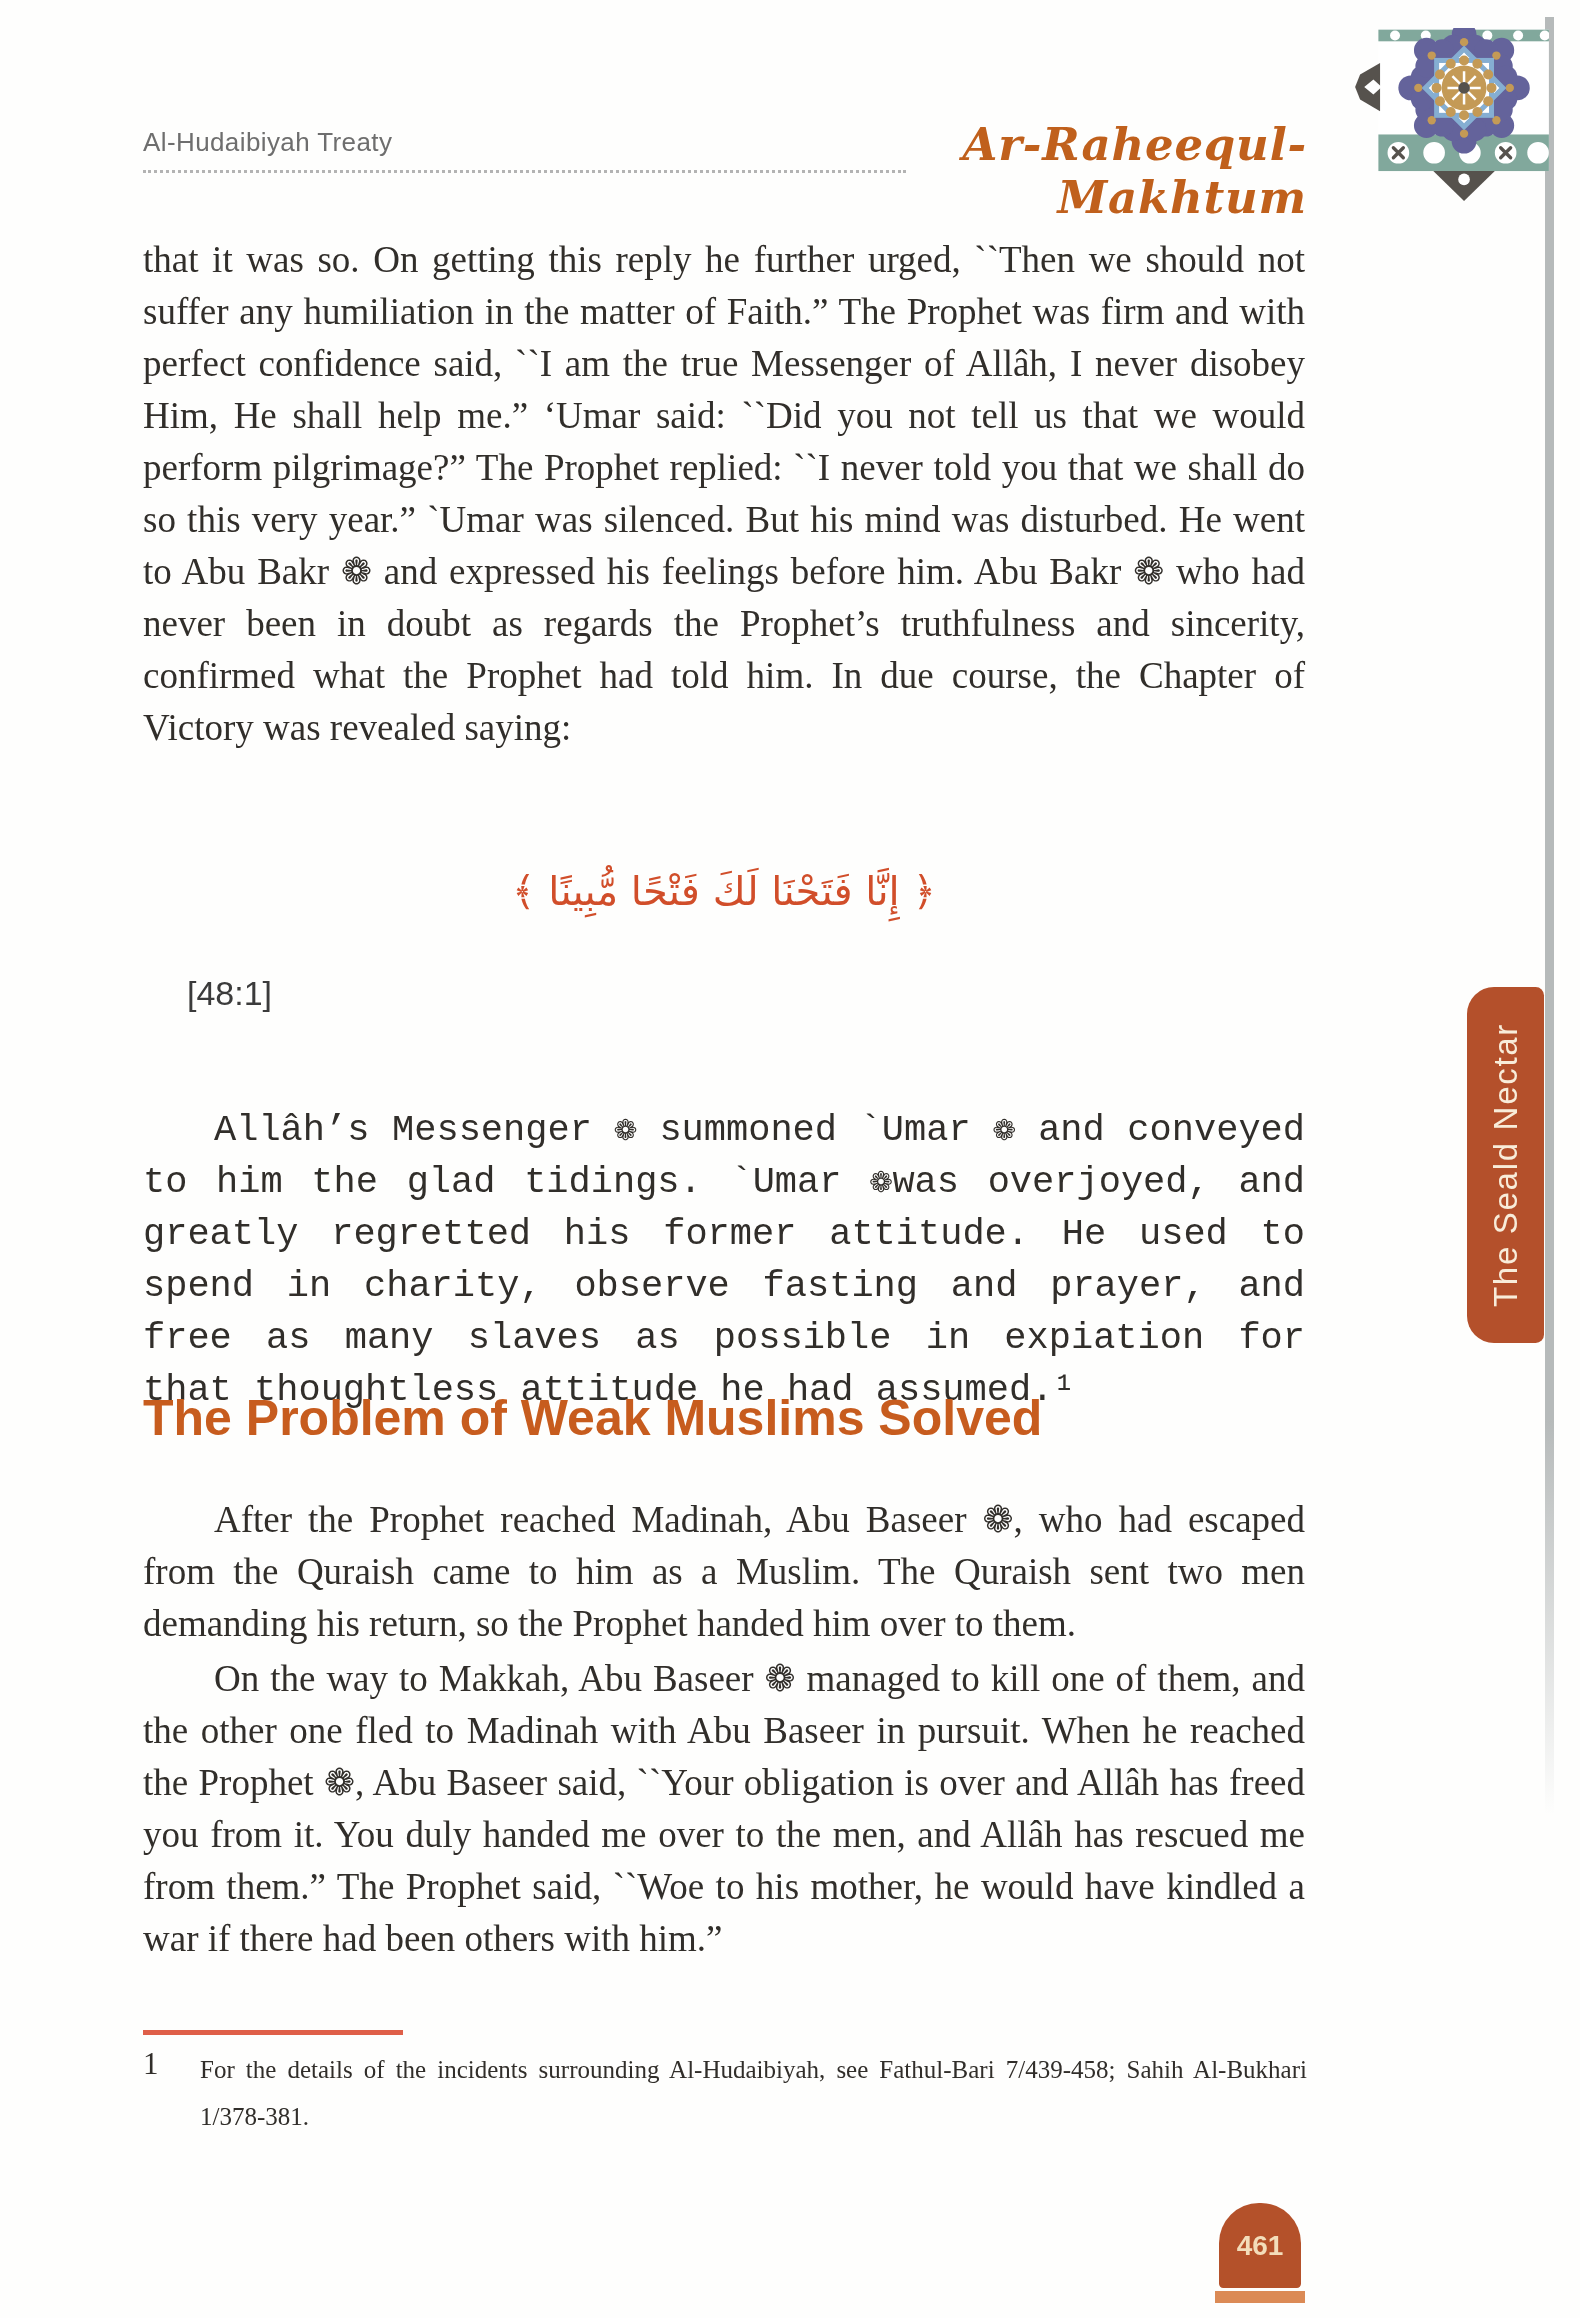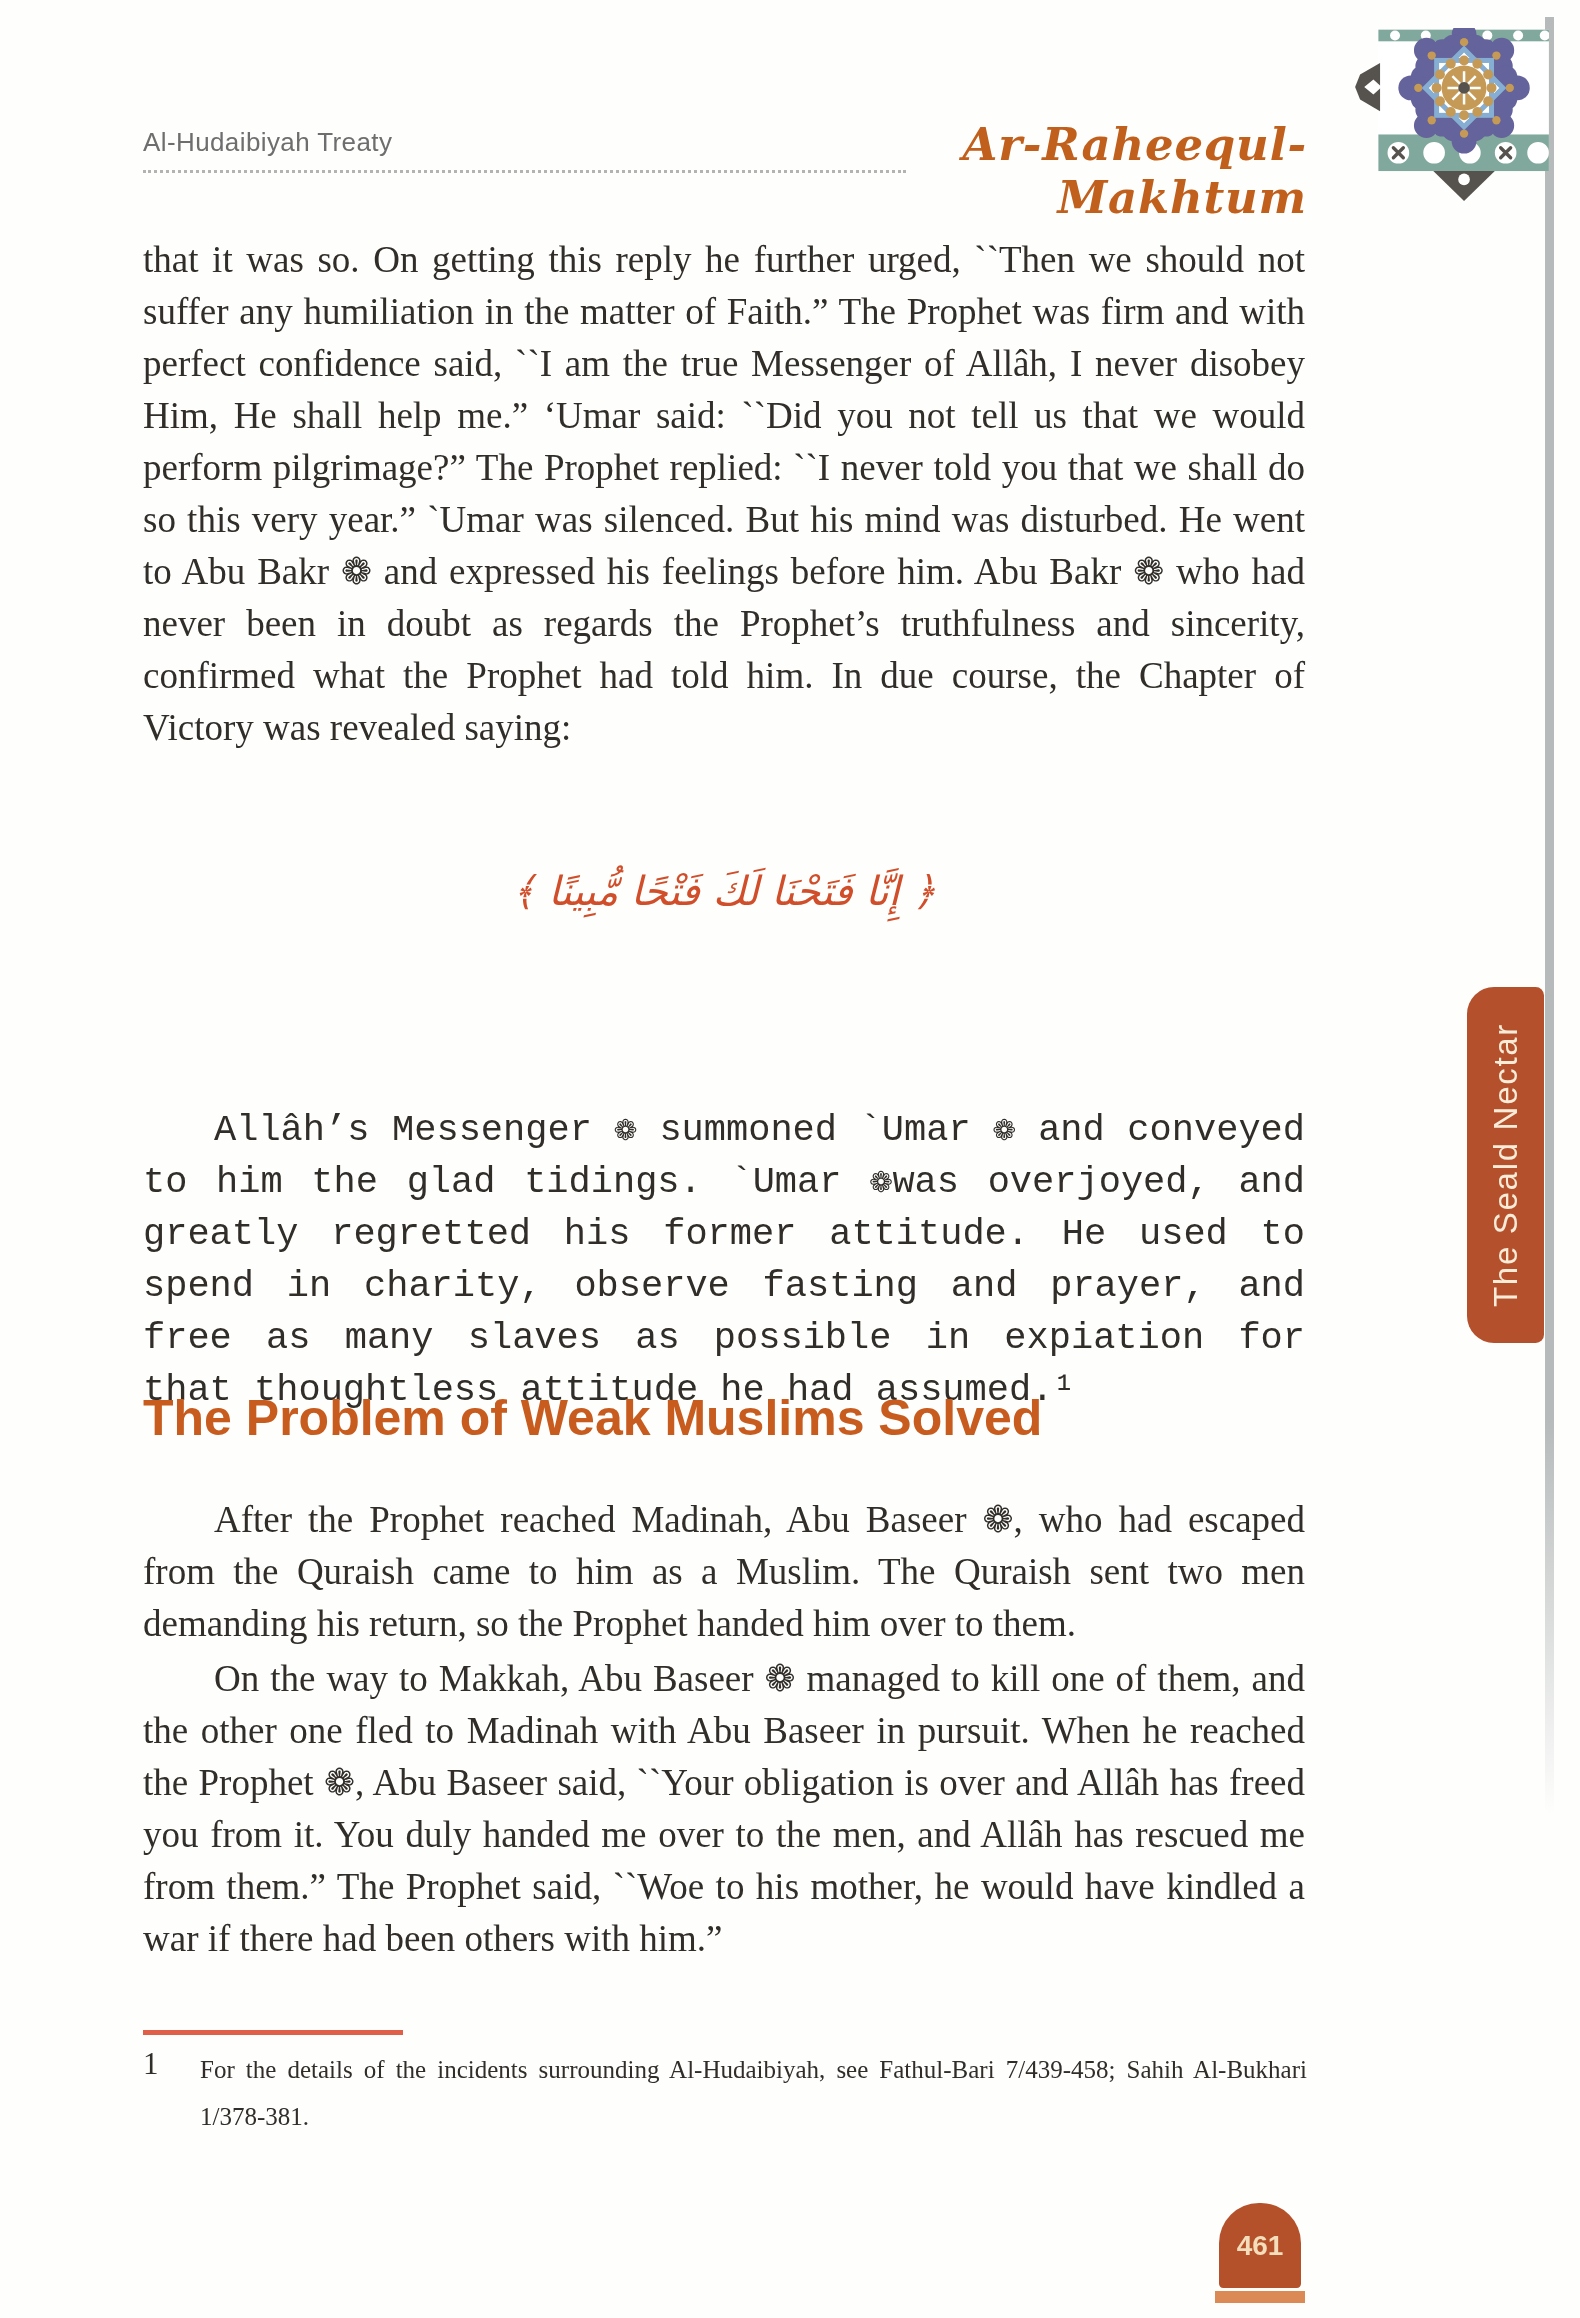--- a/index.html
+++ b/index.html
@@ -31,21 +31,20 @@
   .body-text{
     left:143px;width:1162px;margin:0;text-align:justify;
     font-size:37px;line-height:52px;color:#312e2a;
   }
   .indent{text-indent:71px;}
 
   .verse{
     left:143px;top:868px;width:1162px;text-align:center;
     font-family:"DejaVu Sans",sans-serif;font-size:40px;color:#d14e2a;
     direction:rtl;
-    font-style:italic;
   }
   .translation{
     left:187px;top:966px;width:1117px;
     font-family:"Liberation Sans",sans-serif;font-size:34px;
     line-height:55px;color:#3b3b3b;
   }
   .translation .tline{text-indent:13.3px;}
   .translation .tref{text-indent:0;}
 
   .section-heading{
@@ -222,20 +221,21 @@
 
   <div class="abs running-head">Al-Hudaibiyah Treaty</div>
   <div class="abs dotted-rule"></div>
   <div class="abs script-title">Ar-Raheequl-Makhtum</div>
 
   <p class="abs body-text" style="top:234px;">that it was so. On getting this reply he further urged, ``Then we should not suffer any humiliation in the matter of Faith.” The Prophet was firm and with perfect confidence said, ``I am the true Messenger of Allâh, I never disobey Him, He shall help me.” ‘Umar said: ``Did you not tell us that we would perform pilgrimage?” The Prophet replied: ``I never told you that we shall do so this very year.” `Umar was silenced. But his mind was disturbed. He went to Abu Bakr ❁ and expressed his feelings before him. Abu Bakr ❁ who had never been in doubt as regards the Prophet’s truthfulness and sincerity, confirmed what the Prophet had told him. In due course, the Chapter of Victory was revealed saying:</p>
 
   <div class="abs verse">﴿ إِنَّا فَتَحْنَا لَكَ فَتْحًا مُّبِينًا ﴾</div>
 
   <div class="abs translation">
+    <div class="tref">[48:1]</div>
   </div>
 
   <p class="abs body-text indent" style="top:1104px;font-family:Liberation Mono, monospace;">Allâh’s Messenger ❁ summoned `Umar ❁ and conveyed to him the glad tidings. `Umar ❁was overjoyed, and greatly regretted his former attitude. He used to spend in charity, observe fasting and prayer, and free as many slaves as possible in expiation for that thoughtless attitude he had assumed.¹</p>
 
   <h2 class="abs section-heading">The Problem of Weak Muslims Solved</h2>
 
   <p class="abs body-text indent" style="top:1494px;">After the Prophet reached Madinah, Abu Baseer ❁, who had escaped from the Quraish came to him as a Muslim. The Quraish sent two men demanding his return, so the Prophet handed him over to them.</p>
 
   <p class="abs body-text indent" style="top:1653px;">On the way to Makkah, Abu Baseer ❁ managed to kill one of them, and the other one fled to Madinah with Abu Baseer in pursuit. When he reached the Prophet ❁, Abu Baseer said, ``Your obligation is over and Allâh has freed you from it. You duly handed me over to the men, and Allâh has rescued me from them.” The Prophet said, ``Woe to his mother, he would have kindled a war if there had been others with him.”</p>
 

